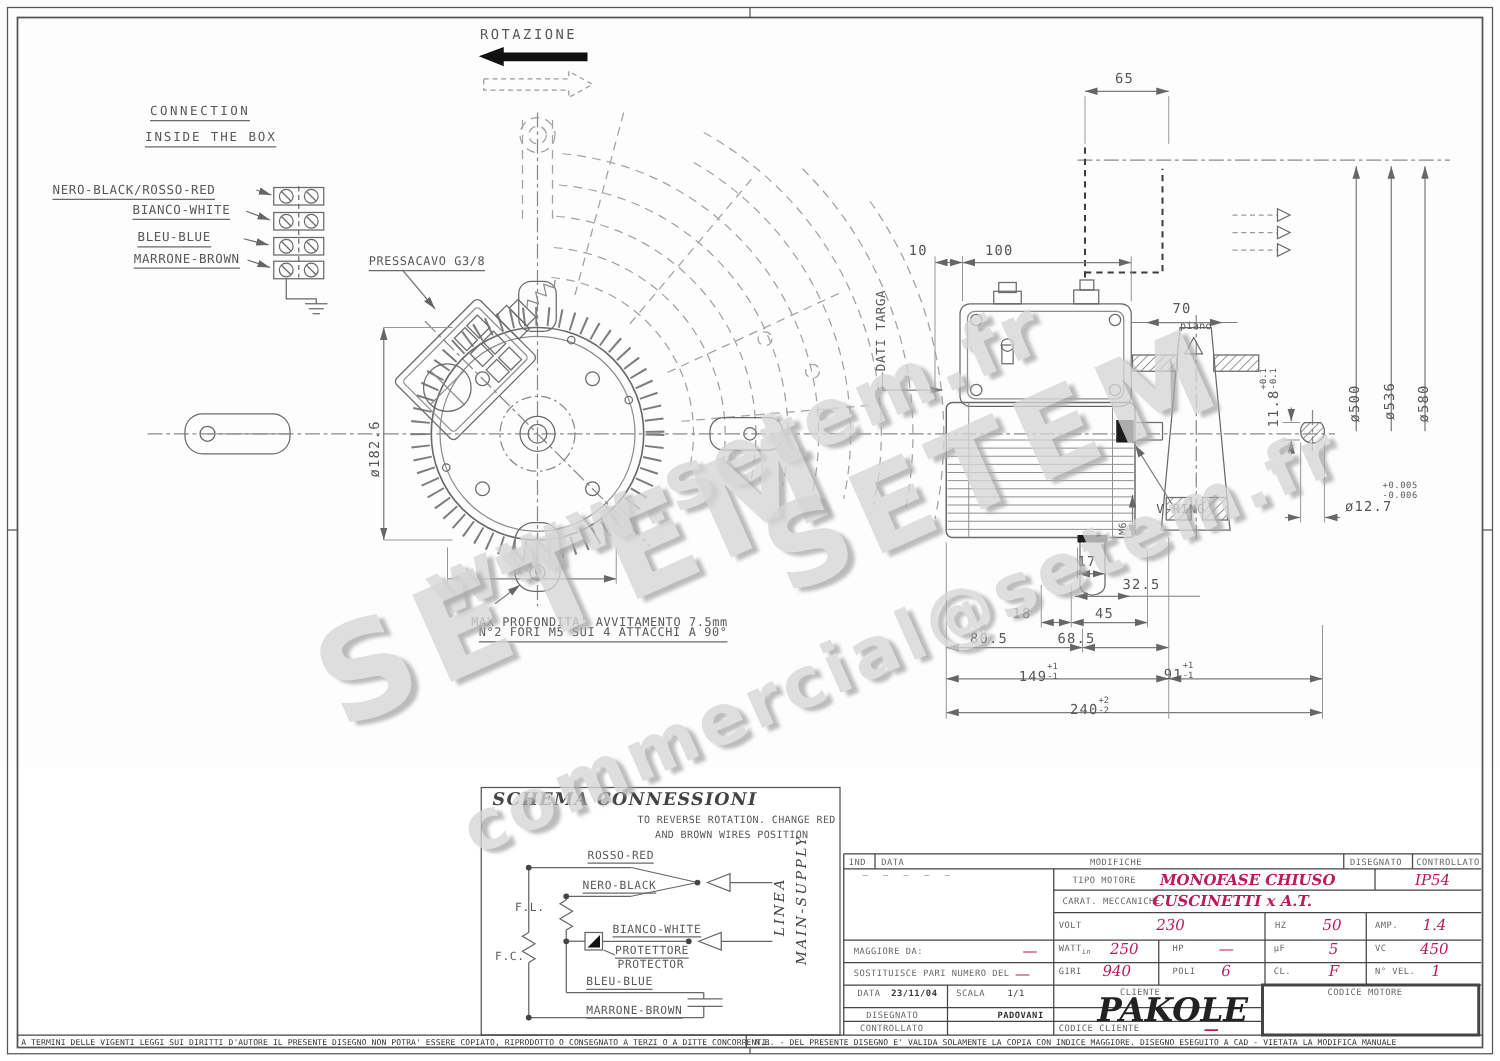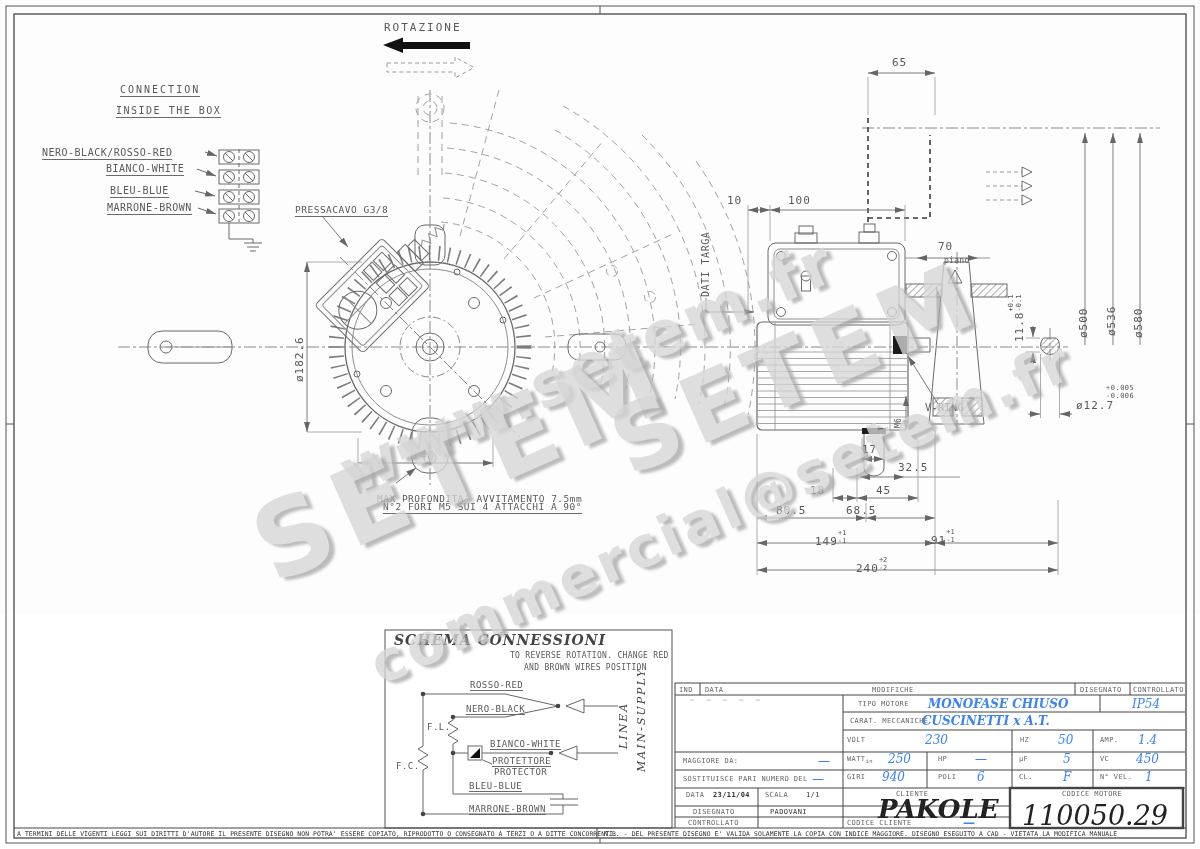--- a/index.html
+++ b/index.html
@@ -13,21 +13,21 @@
 .dim{font-size:11px;letter-spacing:1px;color:#585858}
 .sm{font-size:8px;letter-spacing:.3px}
 .vert{transform:rotate(-90deg);transform-origin:0 0}
 .ser{font-family:"DejaVu Serif","Liberation Serif",serif;font-style:italic}
 .tolbox{display:inline-block;font-size:7px;line-height:7.5px;letter-spacing:0;vertical-align:2px}
 .wm{position:absolute;font-family:"DejaVu Sans","Liberation Sans",sans-serif;font-weight:bold;
   color:#d6d6d6;text-shadow:4px 5px 3px #a9a9a9;transform:rotate(-24deg);
   opacity:.78;letter-spacing:4px;white-space:nowrap;pointer-events:none}
 .tb-lbl{position:absolute;font-size:7px;color:#666;letter-spacing:.4px;white-space:nowrap}
 .tb-val{position:absolute;font-family:"DejaVu Serif","Liberation Serif",serif;
-  font-style:italic;font-size:12px;color:#3b82f6;white-space:nowrap}
+  font-style:italic;font-size:12px;color:#be185d;white-space:nowrap}
 .ft{position:absolute;font-size:6.4px;color:#333;letter-spacing:.1px;white-space:nowrap}
 .boxnote{position:absolute;border:1px solid #555;color:#555;font-size:12.5px;
   letter-spacing:2px;padding:3px 9px;white-space:nowrap}
 .schema-t{position:absolute;font-family:"DejaVu Serif","Liberation Serif",serif;
   font-style:italic;font-weight:bold;font-size:14px;color:#444;letter-spacing:1px;white-space:nowrap}
 sub.wsub{font-size:5.5px}
 </style>
 </head>
 <body>
 
@@ -393,21 +393,21 @@
 <div class="schema-t" style="left:394px;top:632px">SCHEMA CONNESSIONI</div>
 <div class="lbl sm" style="left:510px;top:651px">TO REVERSE ROTATION. CHANGE RED</div>
 <div class="lbl sm" style="left:524px;top:663px">AND BROWN WIRES POSITION</div>
 <div class="lbl u" style="left:470px;top:680px;font-size:9px">ROSSO-RED</div>
 <div class="lbl u" style="left:466px;top:704px;font-size:9px">NERO-BLACK</div>
 <div class="lbl u" style="left:490px;top:739px;font-size:9px">BIANCO-WHITE</div>
 <div class="lbl u" style="left:492px;top:756px;font-size:9px">PROTETTORE</div>
 <div class="lbl" style="left:494px;top:767px;font-size:9px">PROTECTOR</div>
 <div class="lbl u" style="left:469px;top:781px;font-size:9px">BLEU-BLUE</div>
 <div class="lbl u" style="left:469px;top:804px;font-size:9px">MARRONE-BROWN</div>
-<div class="lbl" style="left:427px;top:722px;font-size:9px">F.L.</div>
+<div class="lbl" style="left:412px;top:722px;font-size:9px">F.L.</div>
 <div class="lbl" style="left:396px;top:761px;font-size:9px">F.C.</div>
 <div class="lbl ser vert" style="left:618px;top:749px;font-size:11px;letter-spacing:2px;color:#444">LINEA</div>
 <div class="lbl ser vert" style="left:636px;top:772px;font-size:11px;letter-spacing:2px;color:#444">MAIN-SUPPLY</div>
 
 <div class="tb-lbl" style="left:679px;top:686px">IND</div>
 <div class="tb-lbl" style="left:705px;top:686px">DATA</div>
 <div class="tb-lbl" style="left:872px;top:686px">MODIFICHE</div>
 <div class="tb-lbl" style="left:1080px;top:686px">DISEGNATO</div>
 <div class="tb-lbl" style="left:1133px;top:686px">CONTROLLATO</div>
 <div class="tb-lbl" style="left:690px;top:696px;letter-spacing:4px;color:#888">—   —   —   —   —</div>
@@ -442,23 +442,22 @@
 <div class="tb-val" style="left:1063px;top:770px">F</div>
 <div class="tb-lbl" style="left:1100px;top:773px">N° VEL.</div>
 <div class="tb-val" style="left:1145px;top:770px">1</div>
 <div class="tb-lbl" style="left:686px;top:791px">DATA</div>
 <div class="tb-lbl" style="left:713px;top:791px;font-weight:bold;color:#333">23/11/04</div>
 <div class="tb-lbl" style="left:765px;top:791px">SCALA</div>
 <div class="tb-lbl" style="left:806px;top:791px;color:#333">1/1</div>
 <div class="tb-lbl" style="left:896px;top:790px">CLIENTE</div>
 <div class="tb-val" style="left:878px;top:794px;font-size:26px;font-weight:bold;color:#222">PAKOLE</div>
 <div class="tb-lbl" style="left:1062px;top:790px">CODICE MOTORE</div>
-<div class="tb-val" style="left:1022px;top:800px;font-size:27px;color:#222">110050.29</div>
 <div class="tb-lbl" style="left:693px;top:808px">DISEGNATO</div>
-<div class="tb-lbl" style="left:770px;top:808px;font-weight:normal;color:#333">PADOVANI</div>
+<div class="tb-lbl" style="left:798px;top:808px;font-weight:bold;color:#333">PADOVANI</div>
 <div class="tb-lbl" style="left:688px;top:819px">CONTROLLATO</div>
 <div class="tb-lbl" style="left:847px;top:819px">CODICE CLIENTE</div>
 <div class="tb-val" style="left:963px;top:816px;font-weight:bold">—</div>
 
 <div class="ft" style="left:604px;top:830px">N.B. - DEL PRESENTE DISEGNO E' VALIDA SOLAMENTE LA COPIA CON INDICE MAGGIORE.    DISEGNO ESEGUITO A CAD - VIETATA LA MODIFICA MANUALE</div>
 <div class="ft" style="left:17px;top:830px">A TERMINI DELLE VIGENTI LEGGI SUI DIRITTI D'AUTORE IL PRESENTE DISEGNO NON POTRA' ESSERE COPIATO, RIPRODOTTO O CONSEGNATO A TERZI O A DITTE CONCORRENTI.</div>
 
 <div class="wm" style="left:320px;top:330px;font-size:62px">www.setem.fr</div>
 <div class="wm" style="left:240px;top:400px;font-size:105px;letter-spacing:10px">SETEM</div>
 <div class="wm" style="left:600px;top:315px;font-size:92px;letter-spacing:9px">SETEM</div>

